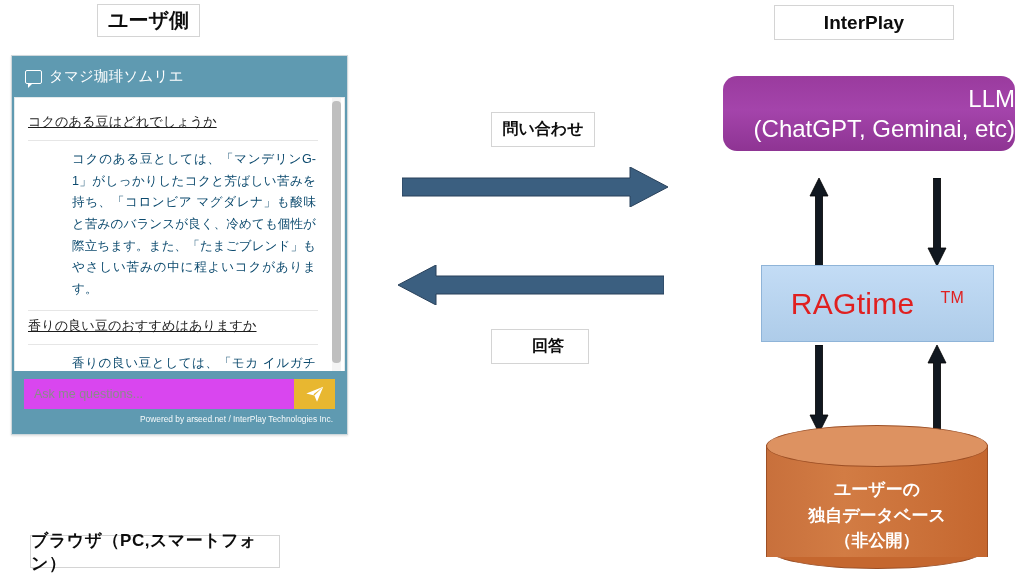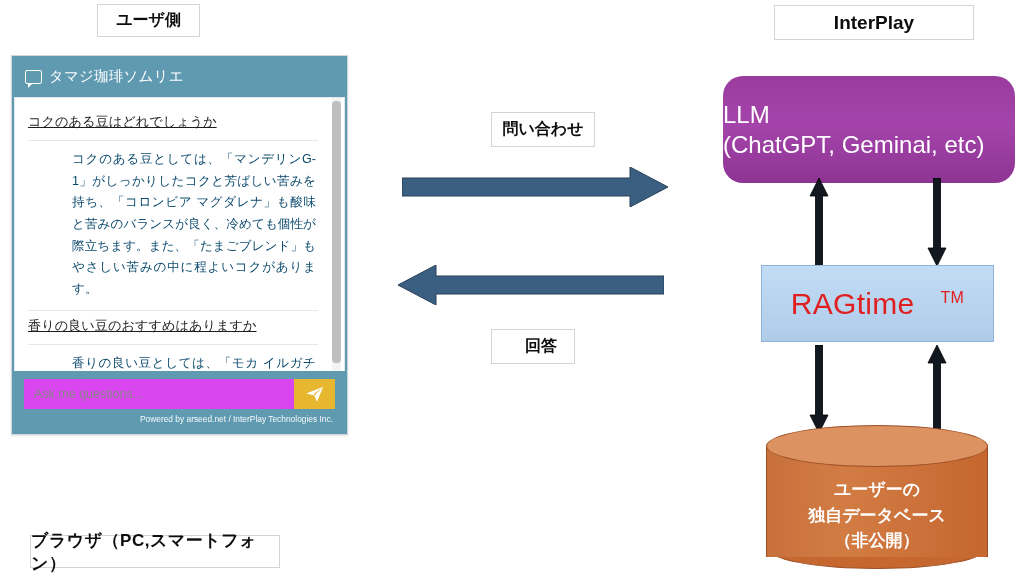--- a/index.html
+++ b/index.html
@@ -22,24 +22,24 @@
     background: #ffffff;
     border: 1px solid #d4d4d4;
     display: flex;
     align-items: center;
     justify-content: center;
     font-weight: bold;
     color: #0d0d0d;
     box-sizing: border-box;
   }
 
-  #label-user-side { left: 97px;  top: 4px;   width: 103px; height: 33px; font-size: 16px; }
-  #label-interplay { left: 774px; top: 5px;   width: 200px; height: 35px; font-size: 19px; }
+  #label-user-side { left: 97px;  top: 4px;   width: 103px; height: 33px; font-size: 20px; }
+  #label-interplay { left: 774px; top: 5px;   width: 180px; height: 35px; font-size: 19px; }
   #label-inquiry   { left: 491px; top: 112px; width: 104px; height: 35px; font-size: 16px; }
-  #label-answer    { left: 491px; top: 329px; width: 84px; height: 35px; font-size: 16px; padding-left: 16px; }
+  #label-answer    { left: 491px; top: 329px; width: 98px; height: 35px; font-size: 16px; padding-left: 16px; }
   #label-browser   { left: 30px;  top: 535px; width: 250px; height: 33px; font-size: 17px; letter-spacing: .5px;}
 
   
   .chat-widget {
     position: absolute;
     left: 11px; top: 55px;
     width: 337px; height: 380px;
     background: #5f9ab1;
     border: 1px solid #cfd8dc;
     box-sizing: border-box;
@@ -169,27 +169,27 @@
 
   
   .h-arrow { position: absolute; }
   #arrow-inquiry { left: 402px; top: 167px; }
   #arrow-answer  { left: 398px; top: 265px; }
 
   
   .node-llm {
     position: absolute;
     left: 723px; top: 76px;
-    width: 292px; height: 107px;
-    border-radius: 20px;
+    width: 292px; height: 75px;
+    border-radius: 14px;
     background: linear-gradient(180deg, #9a3b9e 0%, #a444ab 45%, #8e3493 100%);
     color: #ffffff;
     display: flex;
     flex-direction: column;
-    align-items: flex-start;
+    align-items: flex-end;
     justify-content: center;
     box-sizing: border-box;
     line-height: 1.22;
   }
   .node-llm .l1 { font-size: 24px; }
   .node-llm .l2 { font-size: 24px; }
 
   .node-ragtime {
     position: absolute;
     left: 761px; top: 265px;

